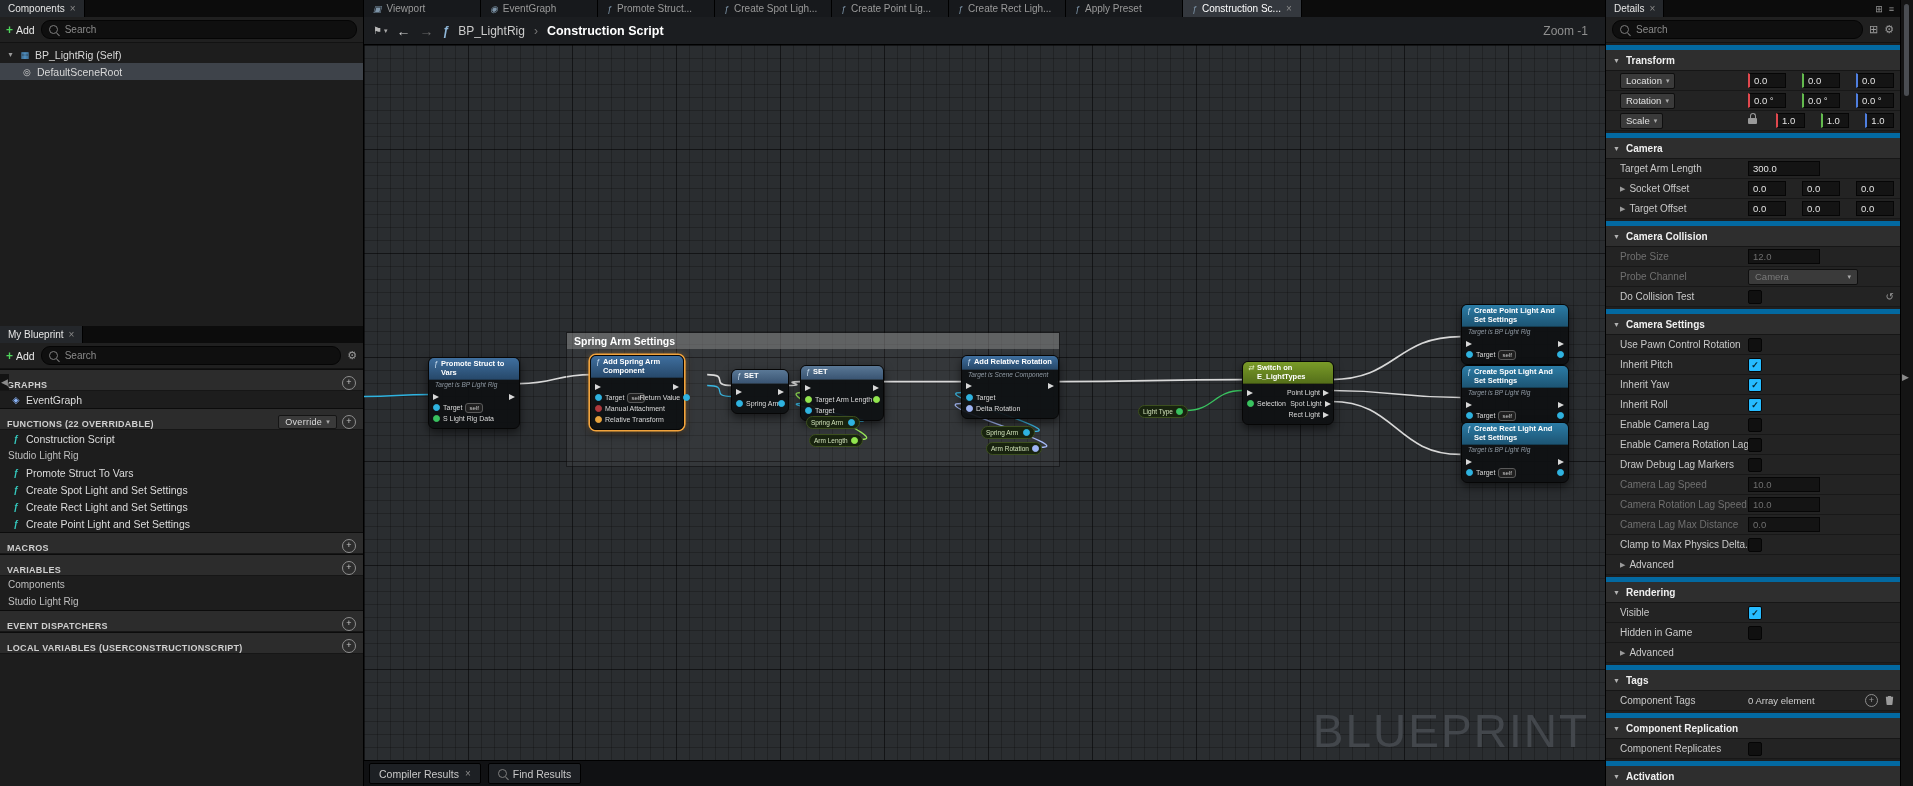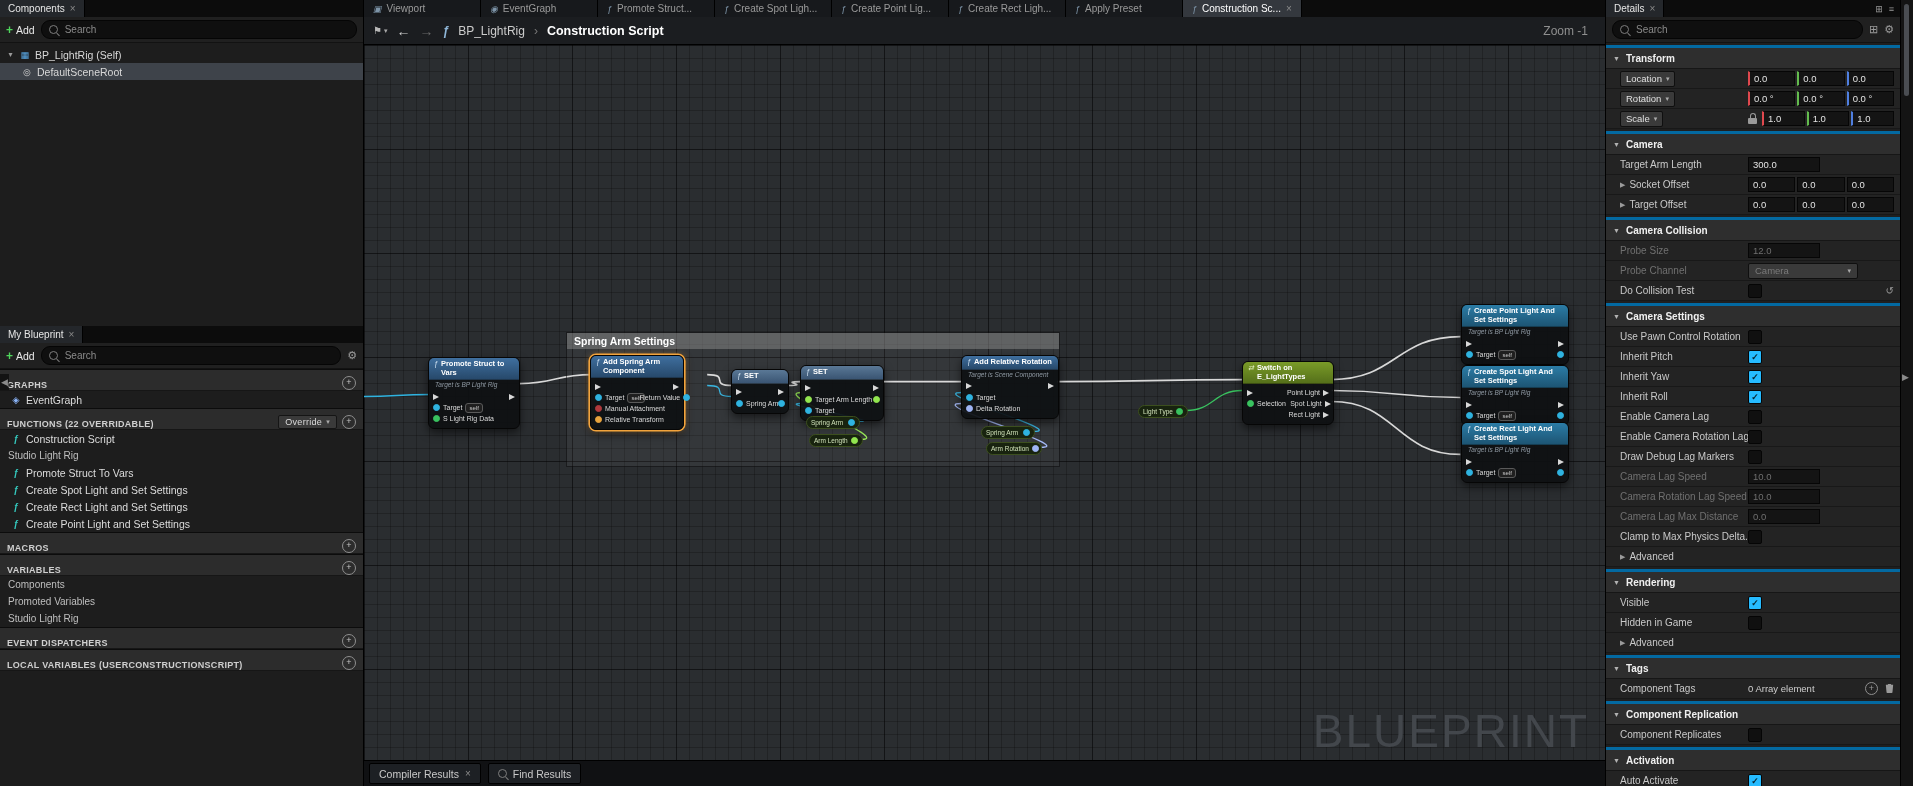--- a/index.html
+++ b/index.html
@@ -89,27 +89,27 @@
   .pin{width:7px;height:7px;border-radius:50%;border:1px solid #fff;flex:none;box-sizing:border-box;}
   .pin.pexec{width:0;height:0;border:none;border-left:6px solid #d8d8d8;border-top:3.5px solid transparent;border-bottom:3.5px solid transparent;border-radius:0;}
   .chip{font-size:6px;color:#c8c8c8;background:#1f1f1f;border:1px solid #5a5a5a;border-radius:3px;padding:0 3px;line-height:8px;}
   .get-pill{position:absolute;height:13px;display:flex;align-items:center;justify-content:space-between;gap:3px;padding:0 4px;background:#18230f;border:1px solid #3c4f1e;border-radius:7px;box-sizing:border-box;}
   .get-lbl{font-size:6.5px;color:#cfe0b8;white-space:nowrap;}
   
   .bottombar{height:25px;flex:none;background:#101113;border-top:1px solid #000;display:flex;align-items:center;gap:7px;padding:0 5px;}
   .btab{display:flex;align-items:center;gap:6px;background:#1d2024;height:19px;padding:0 9px;border:1px solid #000;border-radius:2px;color:#c9c9c9;font-size:10.5px;}
   
   .drows{flex:1;overflow:hidden;background:#1f1f1f;}
-  .dhead{height:20px;margin-top:2px;background:#2e2e2e;border-top:3px solid #0369a1;border-bottom:1px solid #161616;display:flex;align-items:center;gap:6px;padding:0 7px;color:#efefef;font-weight:700;font-size:10px;}
+  .dhead{height:20px;margin-top:2px;background:#2e2e2e;border-top:5px solid #0369a1;border-bottom:1px solid #161616;display:flex;align-items:center;gap:6px;padding:0 7px;color:#efefef;font-weight:700;font-size:10px;}
   .dtri{font-size:7px;color:#b2b2b2;}
   .drow{height:19px;display:flex;align-items:center;padding:0 6px 0 14px;border-bottom:1px solid #181818;background:#232323;position:relative;}
   .dlab{flex:0 0 128px;display:flex;align-items:center;gap:4px;color:#c9c9c9;font-size:10px;overflow:hidden;white-space:nowrap;}
   .dlab.dim .dlt{color:#707070;}
   .dexp{font-size:7px;color:#9a9a9a;flex:none;}
-  .dval{flex:1;display:flex;align-items:center;gap:2px;min-width:0;border-radius:7px;}
+  .dval{flex:1;display:flex;gap:16px;min-width:0;border-radius:7px;}
   .vbox{background:#141414;border:1px solid #060606;color:#e3e3e3;font-size:9.5px;padding:0 4px;height:13px;line-height:13px;flex:1;max-width:50px;overflow:hidden;white-space:nowrap;}
   .vbox.num{flex:none;width:62px;max-width:62px;}
   .vbox.dimv{color:#6f6f6f;}
   .ax0{border-left:2px solid #e0484e;}
   .ax1{border-left:2px solid #63bb4e;}
   .ax2{border-left:2px solid #4f7fe0;}
   .ddl{display:flex;align-items:center;gap:4px;background:#3a3a3a;border:1px solid #0f0f0f;border-radius:2px;padding:0 5px;height:14px;color:#e0e0e0;font-size:9.5px;}
   .ddc{font-size:7px;color:#aaa;}
   .selbox{display:flex;align-items:center;justify-content:space-between;background:#3a3a3a;border:1px solid #0f0f0f;border-radius:2px;padding:0 6px;height:14px;color:#cfcfcf;font-size:9.5px;width:96px;}
   .selbox.dimv{color:#7a7a7a;}
@@ -224,23 +224,20 @@
           <div class="sec-sp"></div>
           <div class="plusc">+</div>
         </div>
         <div class="sec-h">
           <div>VARIABLES</div>
           <div class="sec-sp"></div>
           <div class="plusc">+</div>
         </div>
         <div class="bp-item cat">
           <div>Components</div>
-        </div>
-        <div class="bp-item cat">
-          <div>Promoted Variables</div>
         </div>
         <div class="bp-item cat">
           <div>Studio Light Rig</div>
         </div>
         <div class="sec-h">
           <div>EVENT DISPATCHERS</div>
           <div class="sec-sp"></div>
           <div class="plusc">+</div>
         </div>
         <div class="sec-h">

